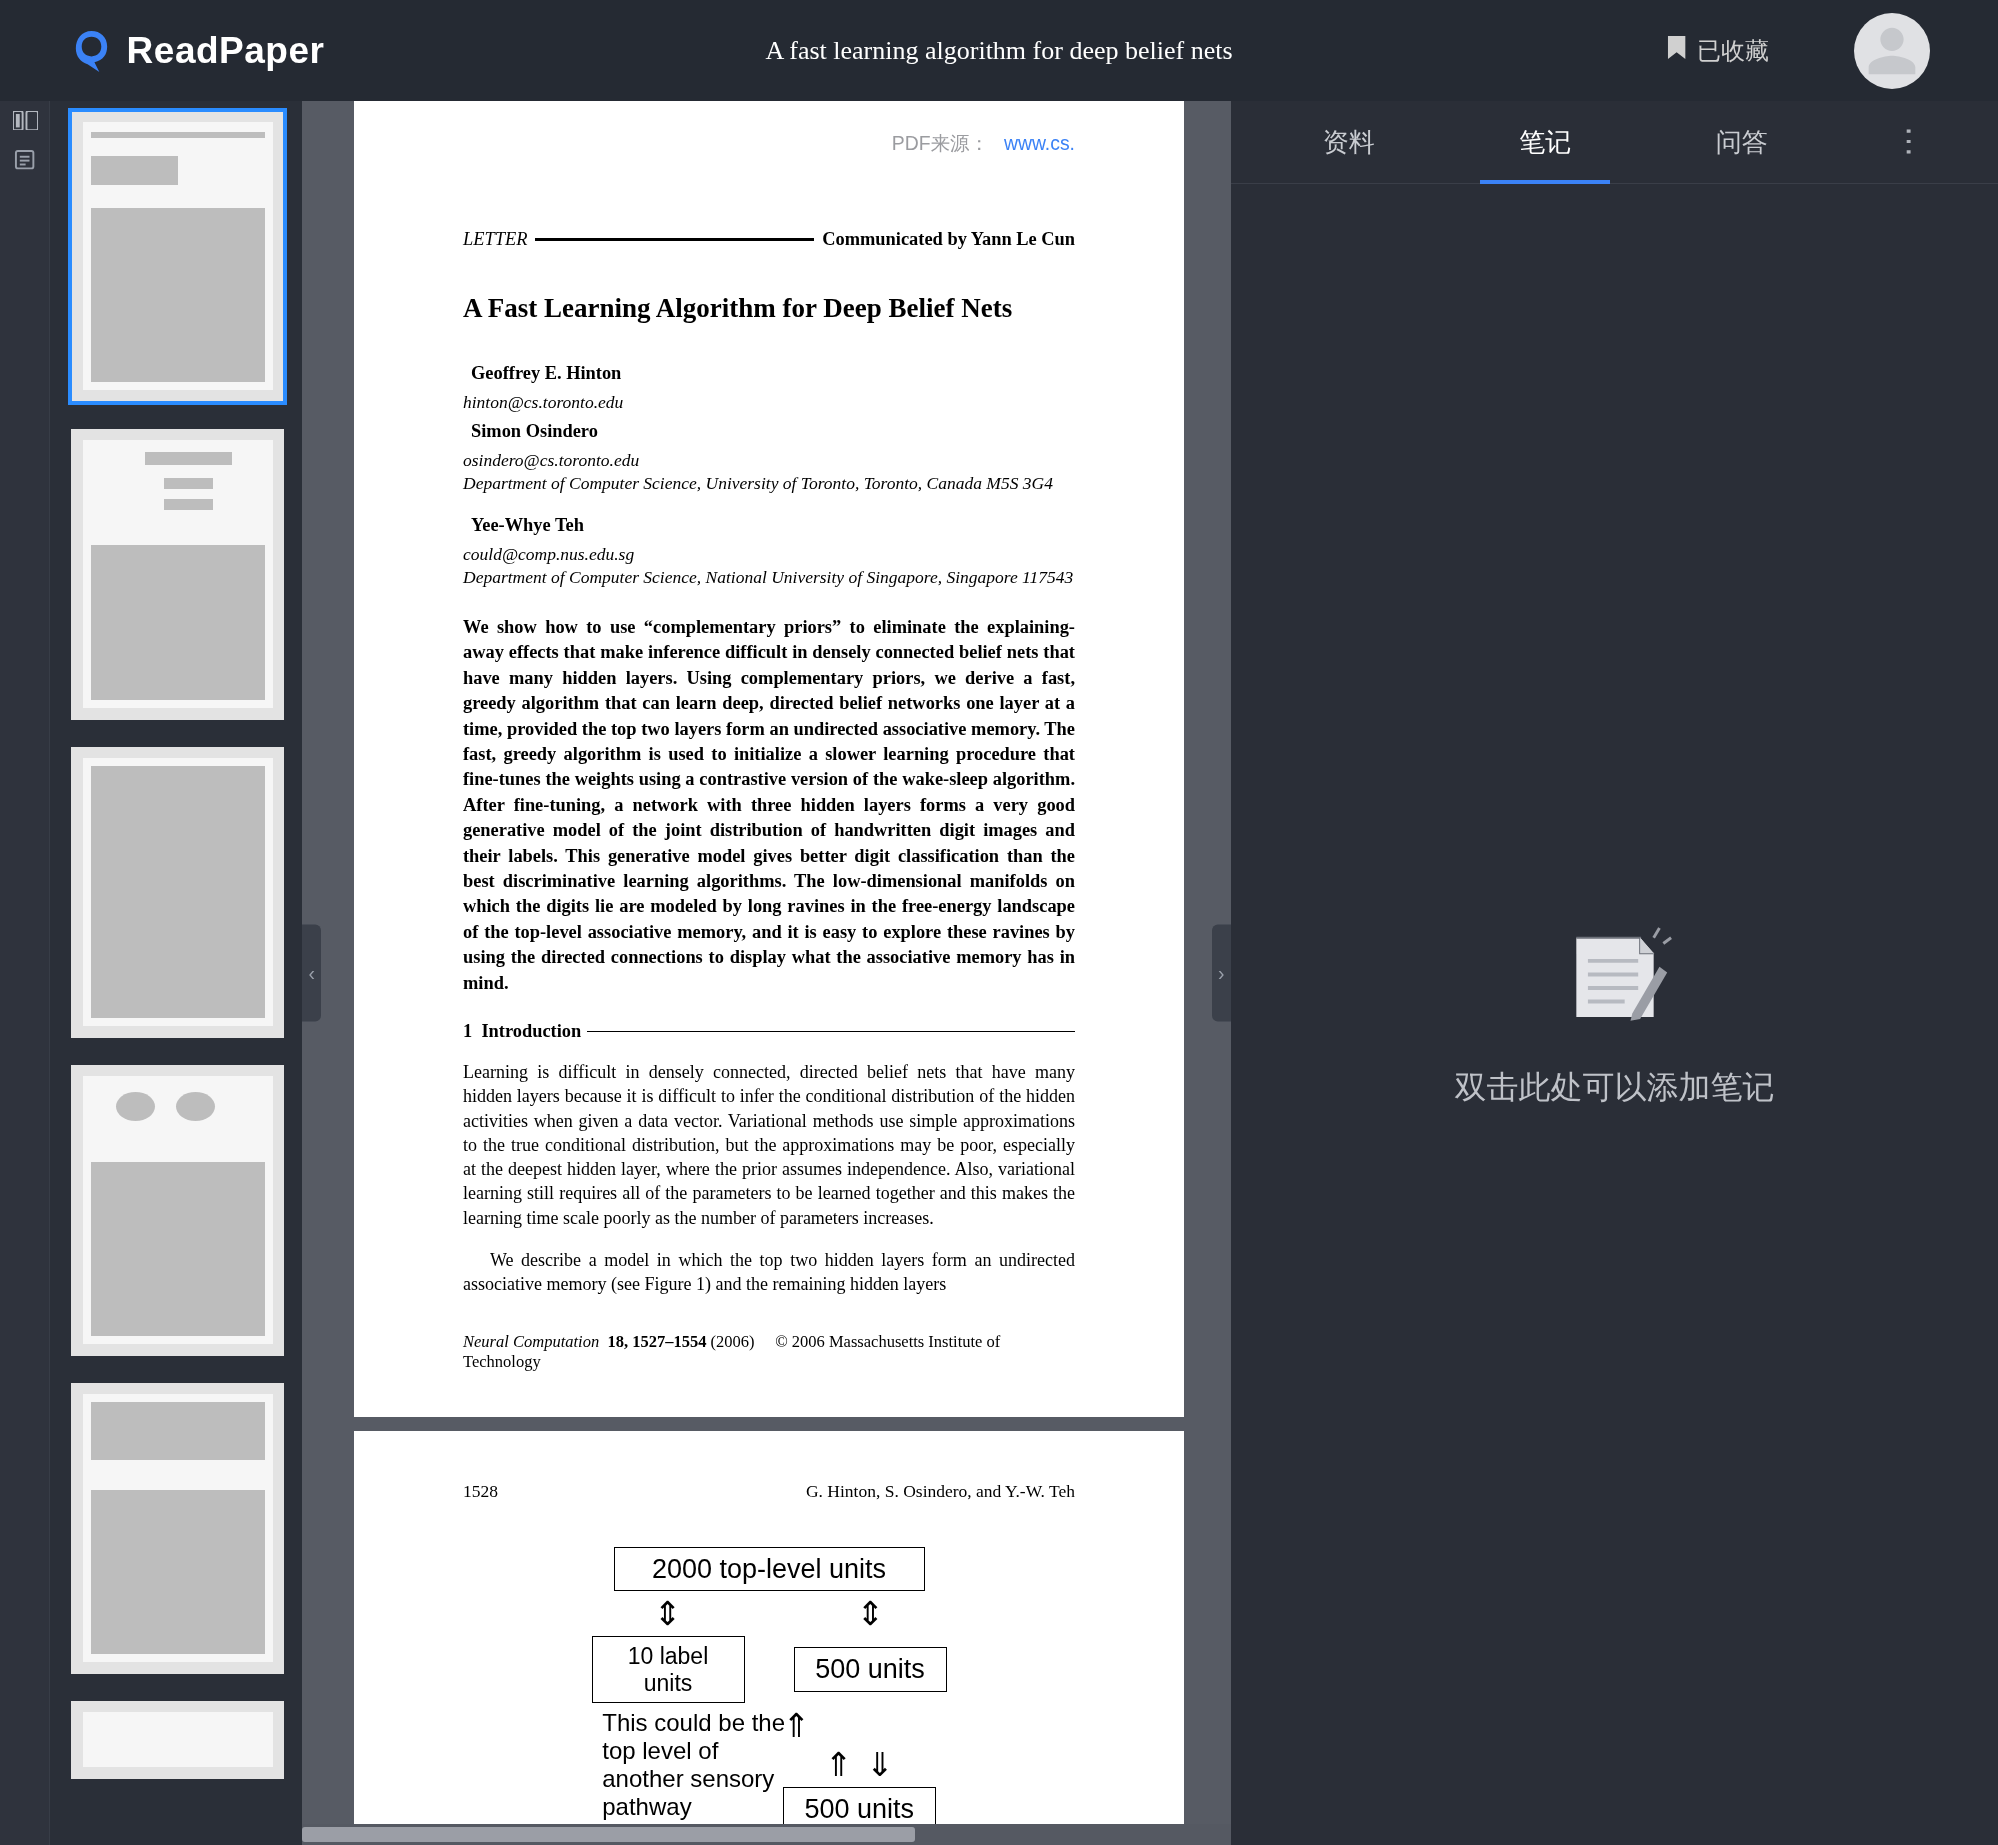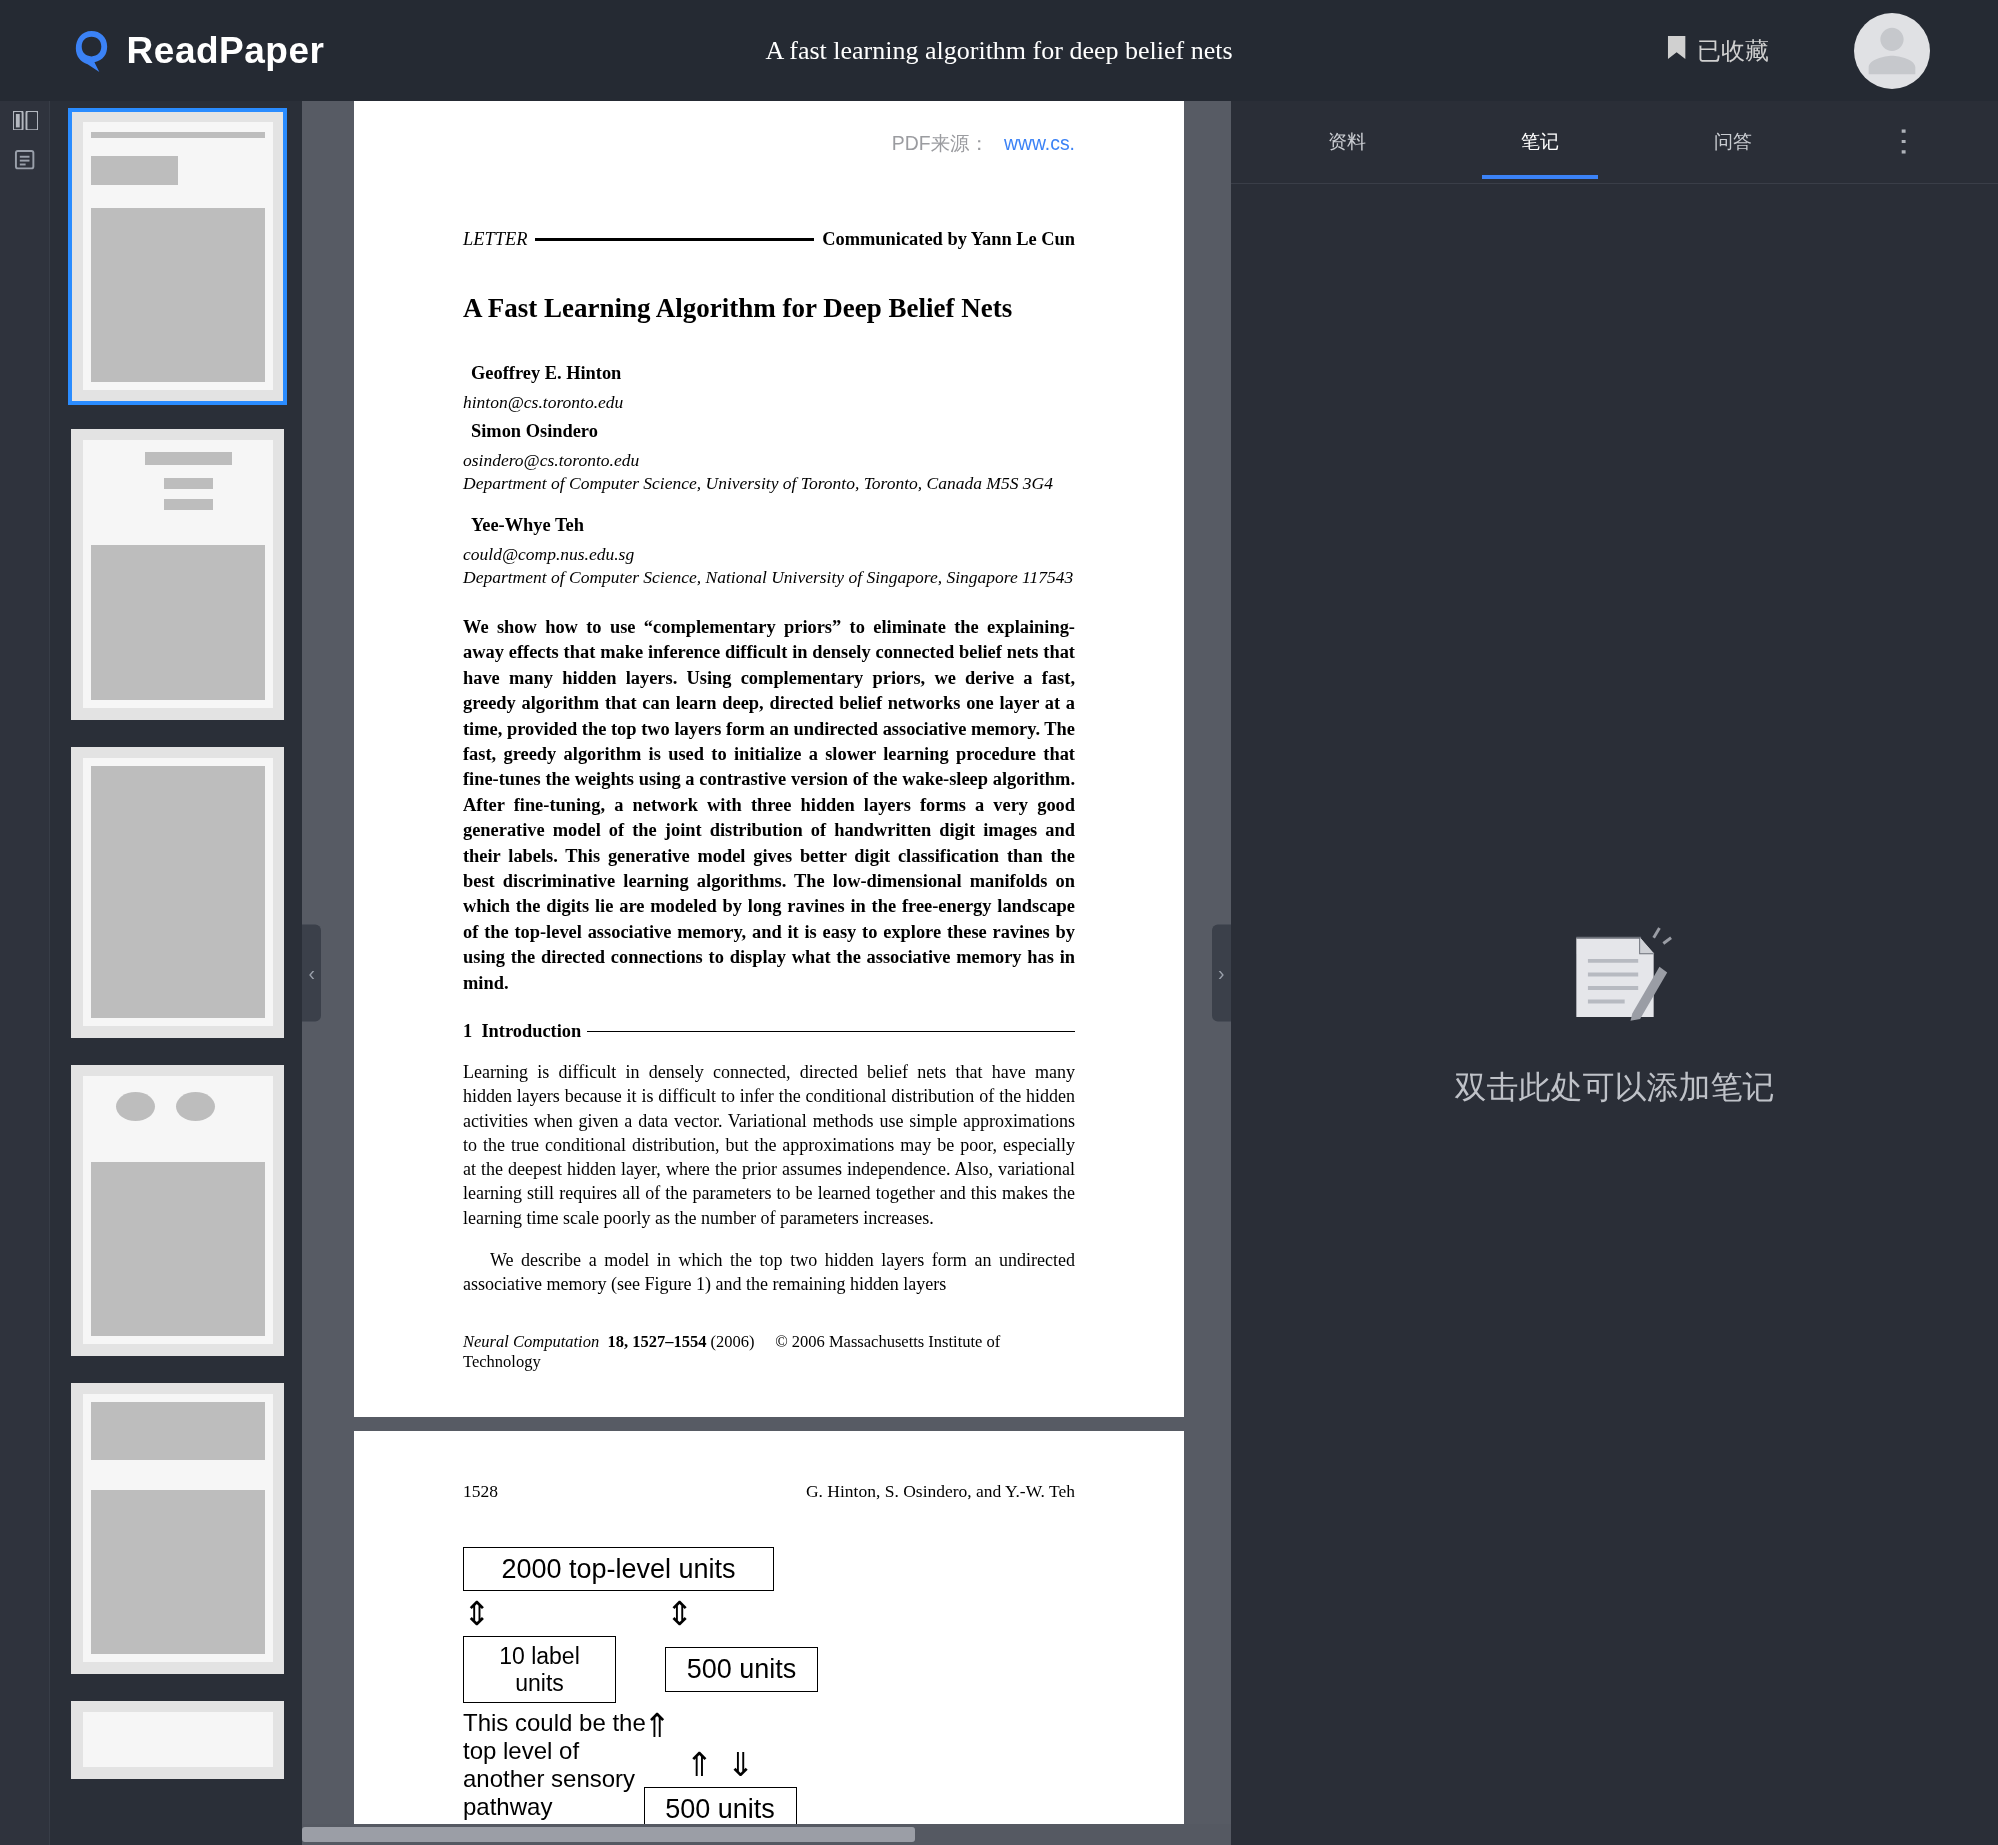--- a/index.html
+++ b/index.html
@@ -55,28 +55,28 @@
 .bodytxt{font-size:18px;line-height:1.35;text-align:justify}
 .indent{text-indent:1.5em}
 .foot{font-size:16.5px;margin-top:35px}
 .foot .jn{font-style:italic}
 
 .p2hdr{display:flex;justify-content:space-between;font-size:17.5px;margin-bottom:45px}
 
 
 .fig{font-family:Arial,Helvetica,sans-serif}
 .nbox{border:1.9px solid #000;background:#fff;text-align:center;padding:5.8px 13.6px;font-size:27px}
-.row{display:flex;align-items:center;gap:62px;position:relative}
+.row{display:flex;justify-content:center;align-items:center;gap:62px;position:relative}
 .darr{font-size:33px;line-height:1}
 .fig-text{font-size:24px;text-align:left;width:194px}
 
 
 .rpanel{width:767px;background:#2a2e37;display:flex;flex-direction:column}
 .rtabs{height:83px;display:flex;align-items:center;justify-content:space-around;padding:0 19.4px;border-bottom:1px solid #3a3e48}
-.rtab{font-size:19px;color:#c9ccd1;cursor:pointer;padding:23px 19.4px;position:relative}
+.rtab{font-size:26px;color:#c9ccd1;cursor:pointer;padding:23px 19.4px;position:relative}
 .rtab.act{color:#fff}
 .rtab.act::after{content:"";position:absolute;bottom:-1px;left:-19.4px;right:-19.4px;height:3.9px;background:#3b82f6}
 .rmore{font-size:31px;color:#aeb2b9;cursor:pointer;letter-spacing:1.9px}
 .rmore span{display:block;transform:rotate(90deg)}
 .rsub{height:68px;display:flex;align-items:center;padding:0 39px;gap:25px;border-bottom:1px solid #33373f;font-size:24px;color:#c9ccd1}
 .rsub .chev{cursor:pointer;color:#9aa0ab}
 .rbody{flex:1;display:flex;flex-direction:column;align-items:center;justify-content:center;gap:39px}
 .note-ic svg{display:block}
 .note-msg{font-size:32px;color:#bfc2c8}
 

